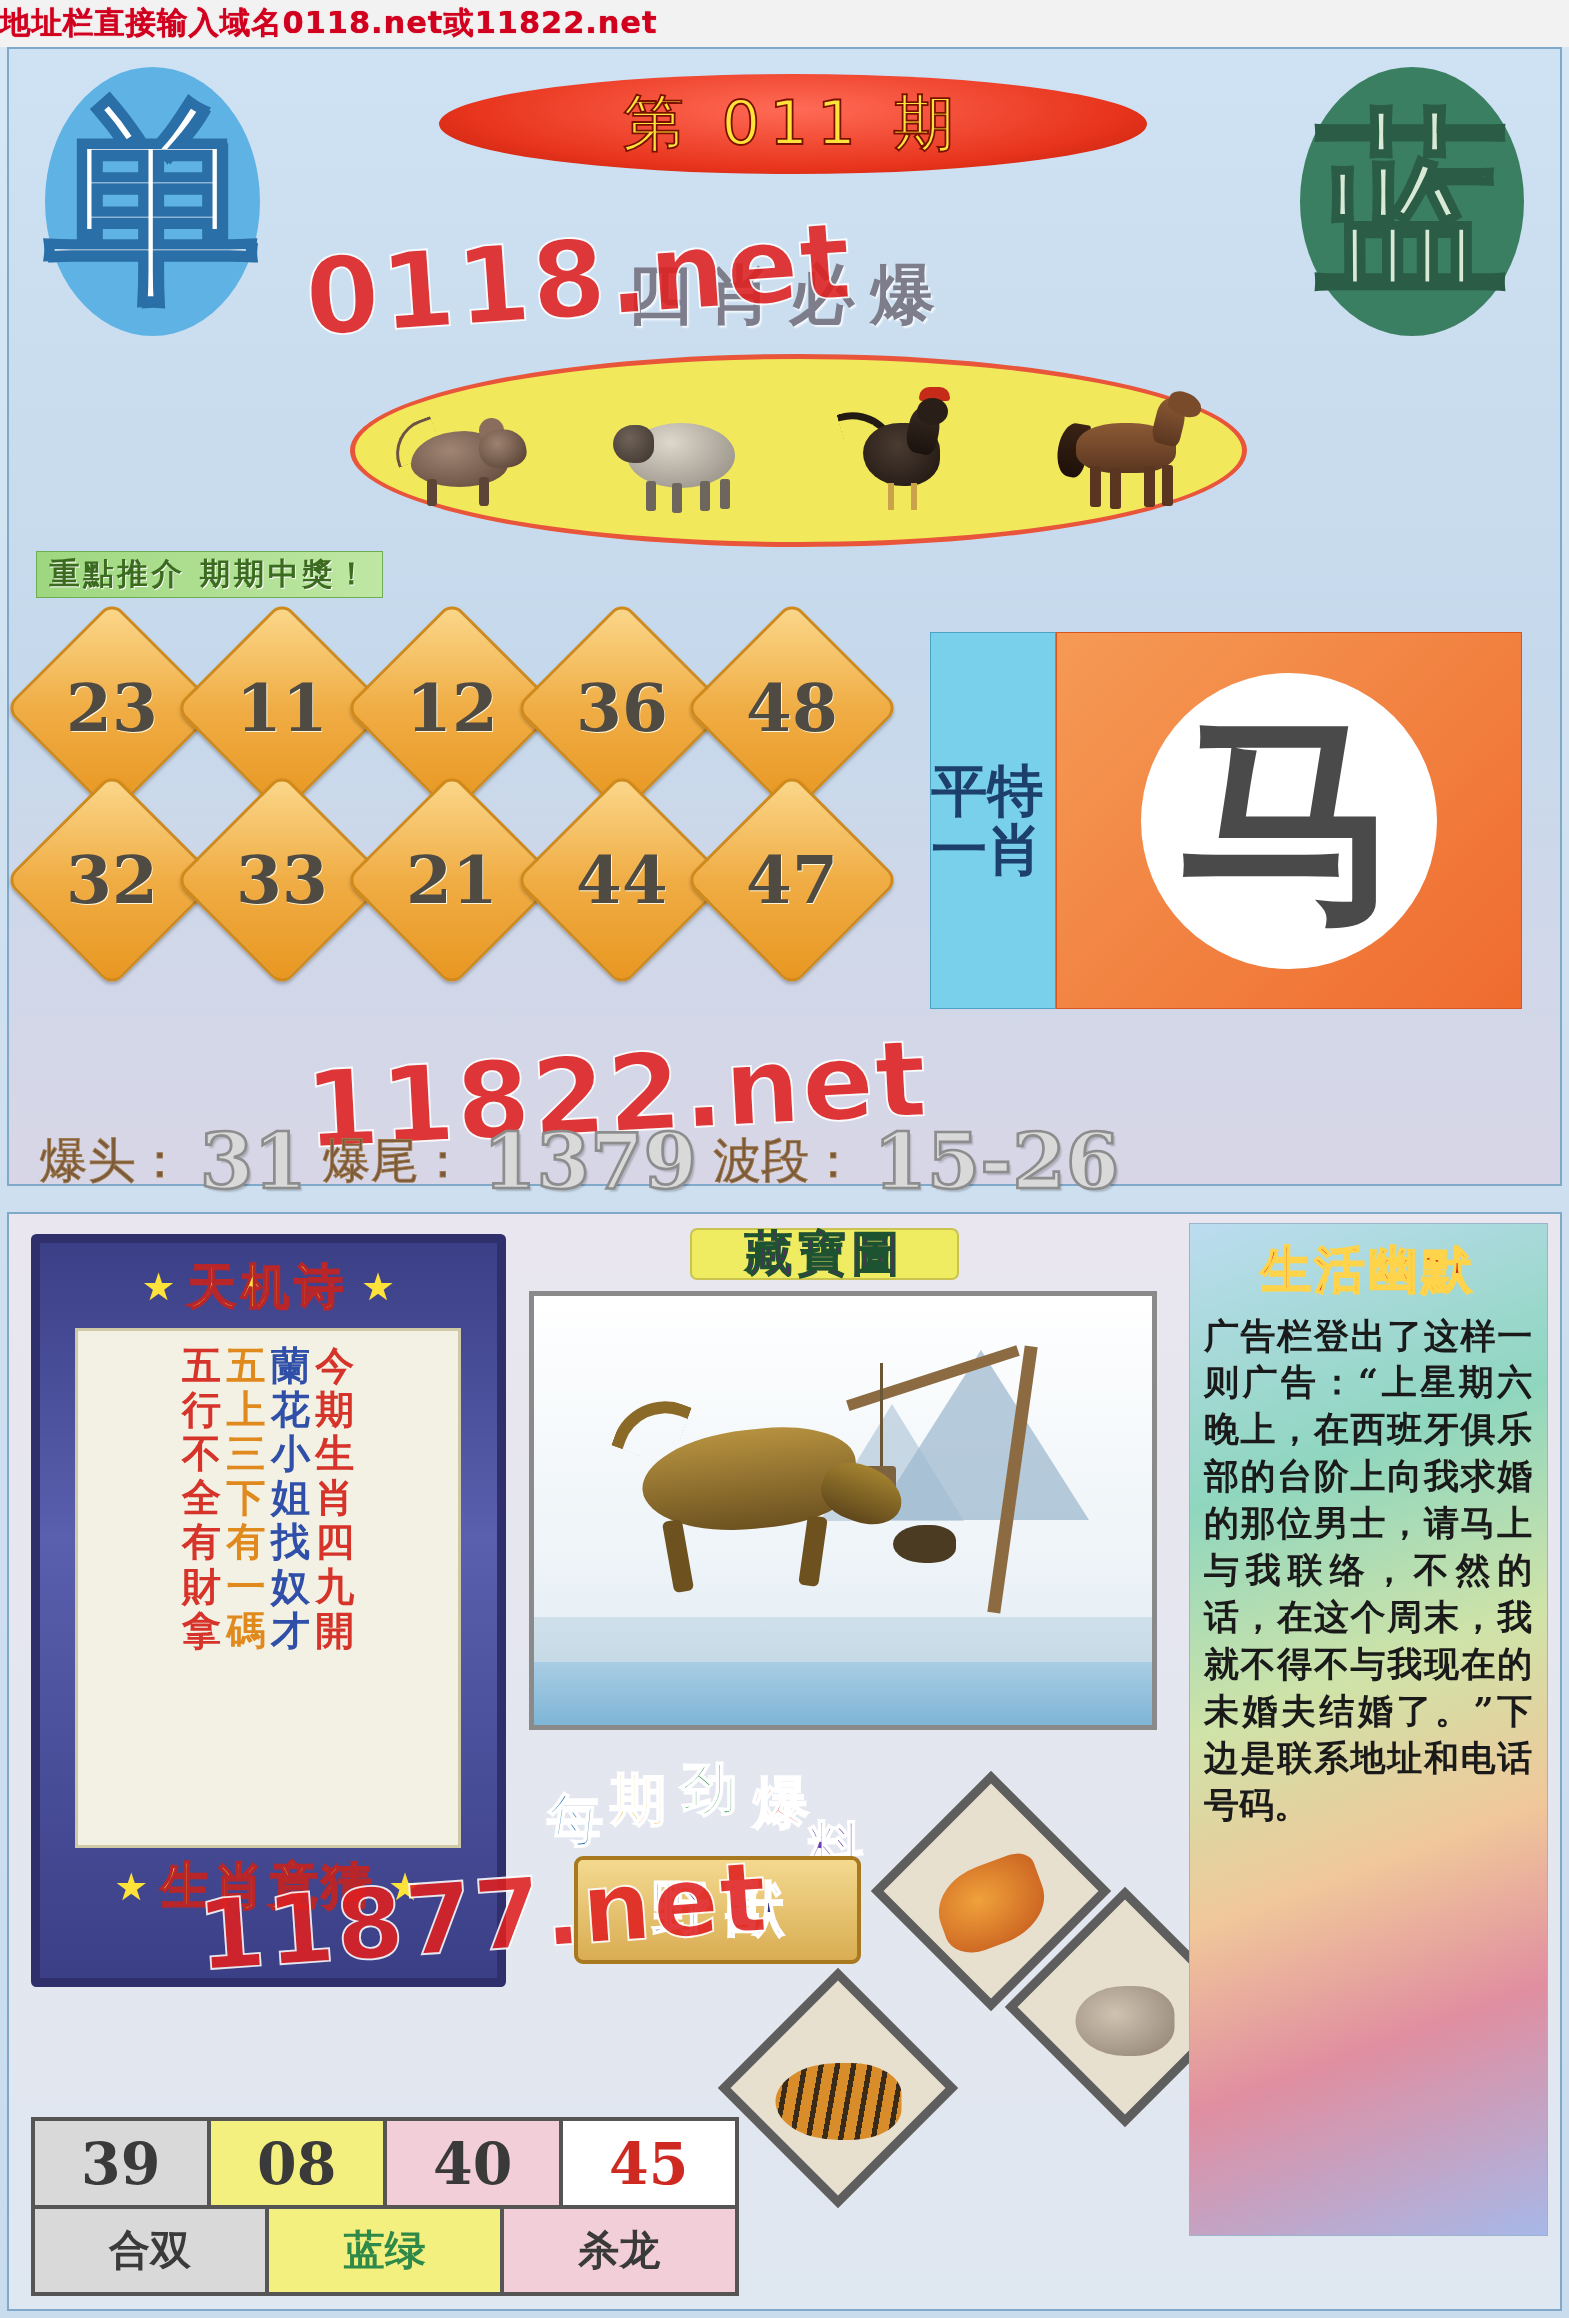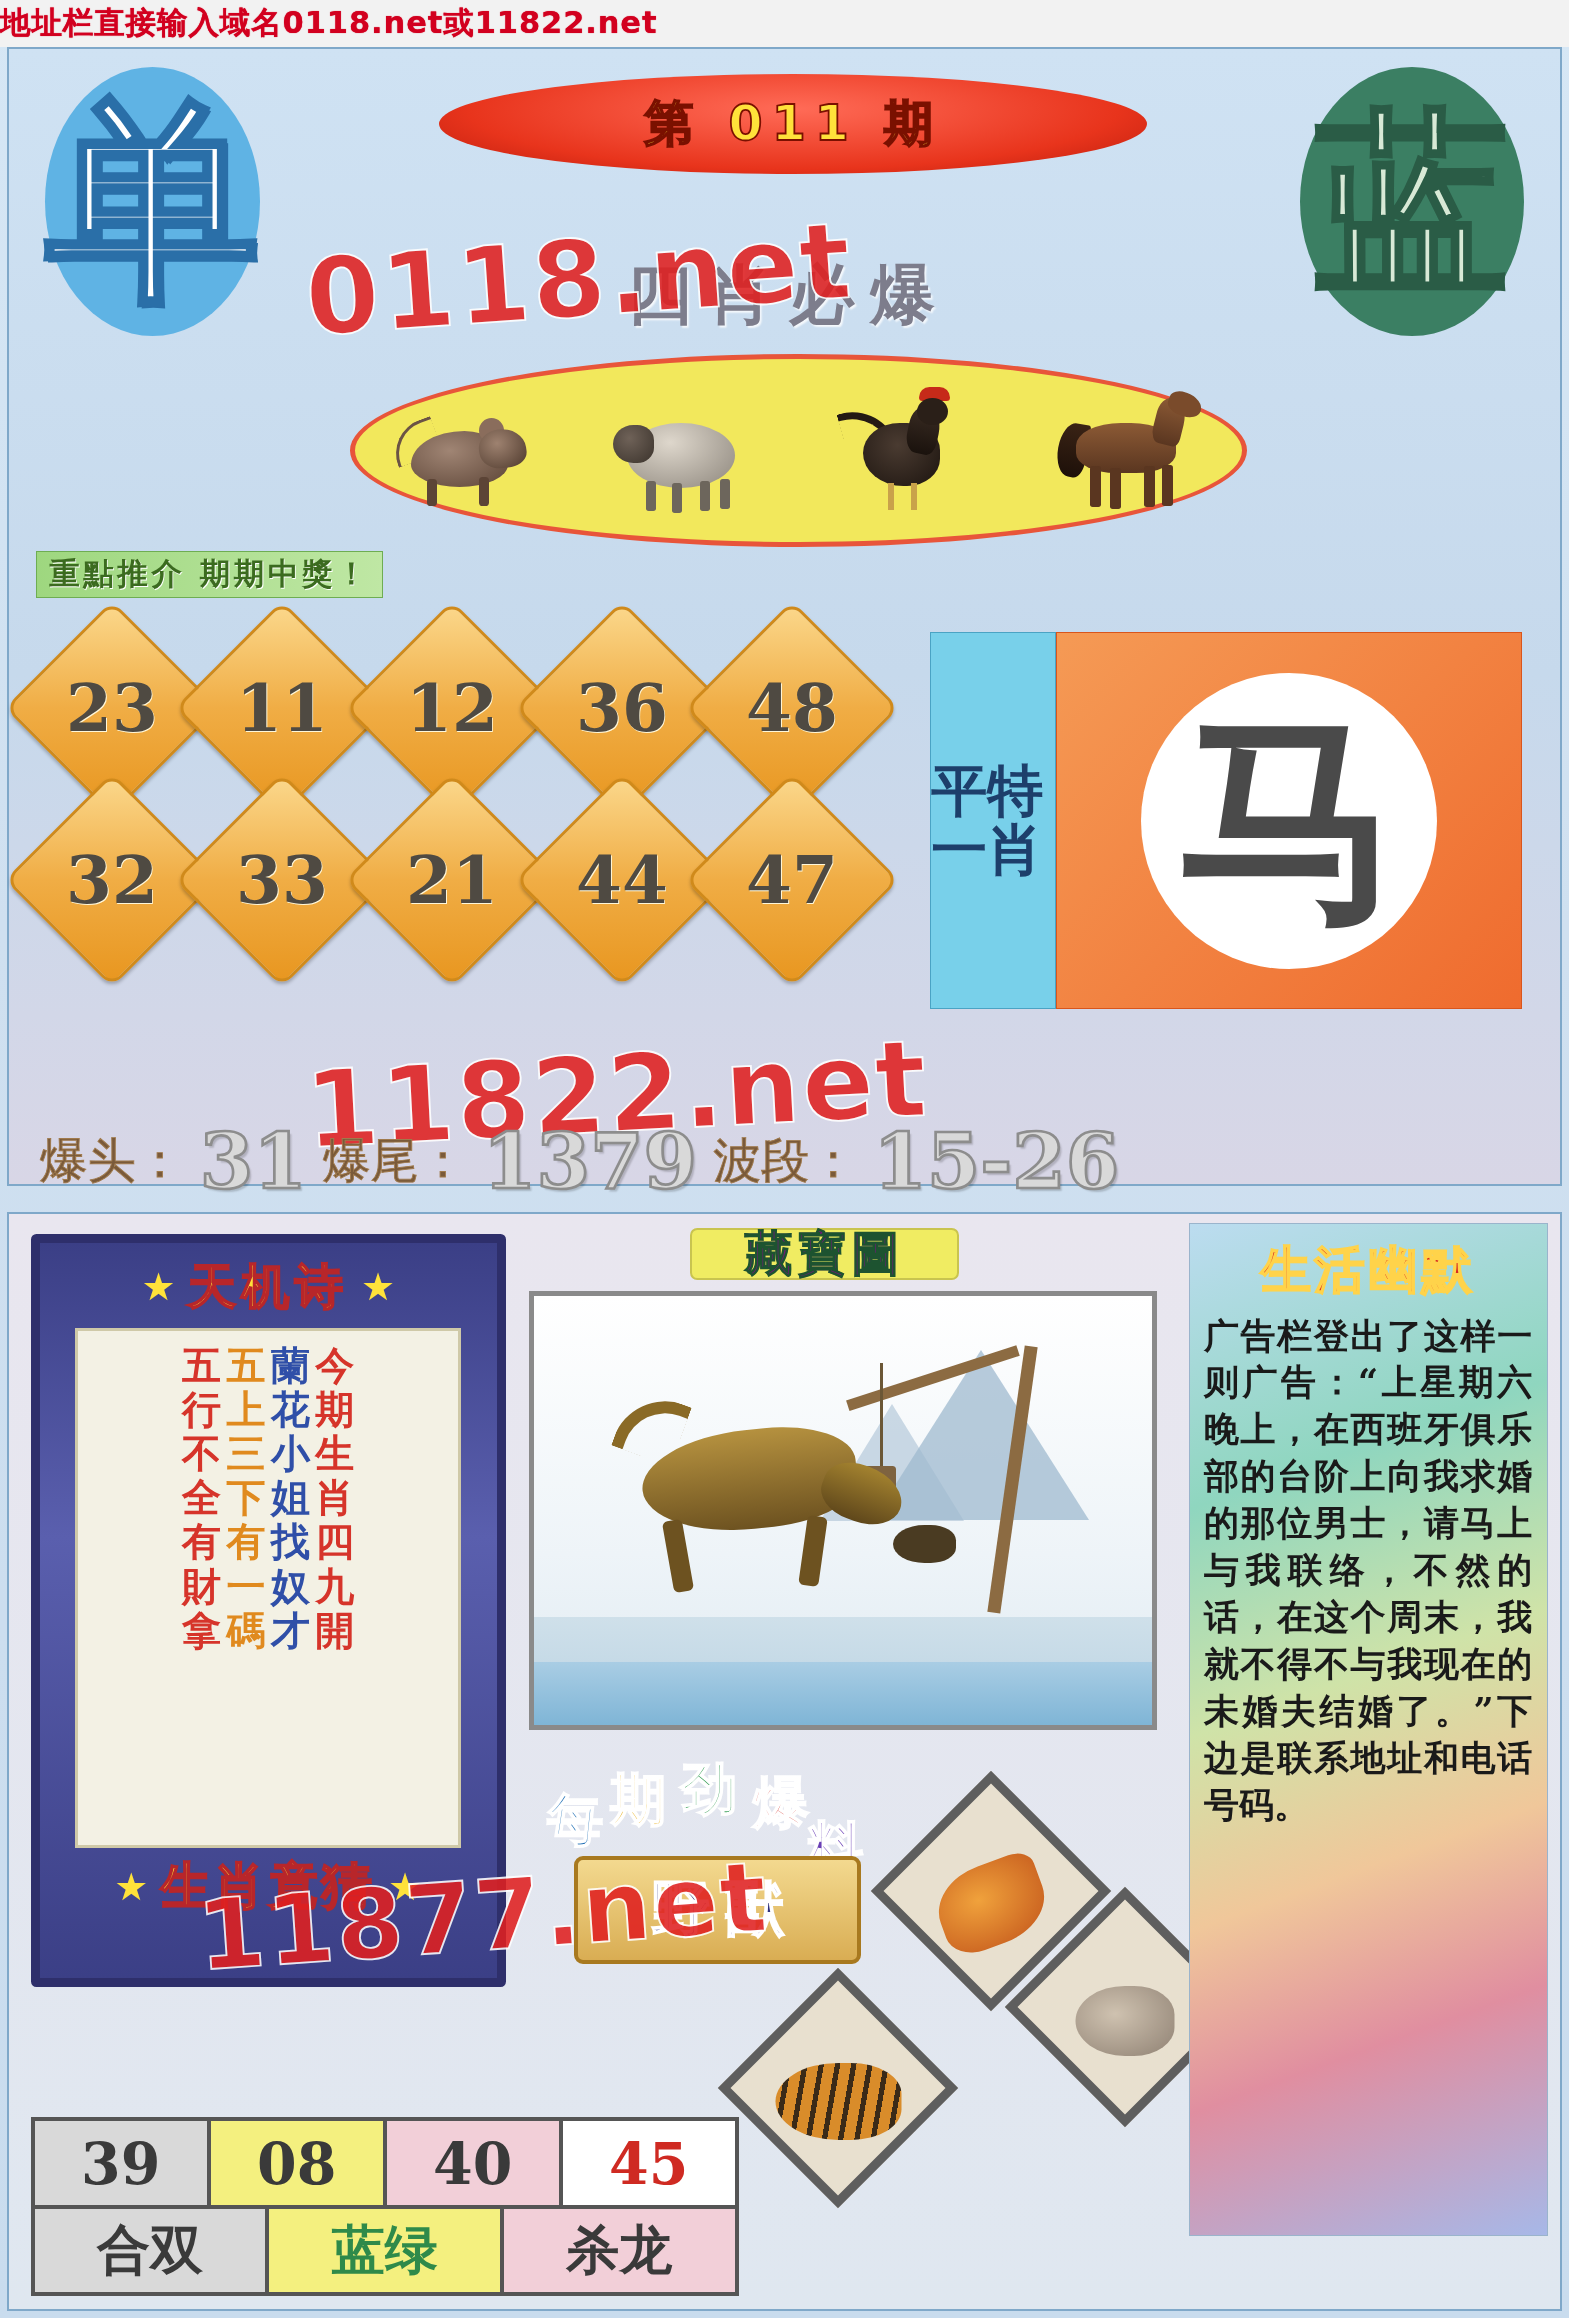--- a/index.html
+++ b/index.html
@@ -59,21 +59,21 @@
   }
 
   
   .issue-ell {
     position: absolute; top: 25px; left: 430px; width: 708px; height: 100px;
     background: radial-gradient(ellipse at 50% 35%, #ff6b57 0%, #e8341c 65%, #b5190a 100%);
     border-radius: 50%;
     display:flex; align-items:center; justify-content:center;
   }
   .issue-ell span {
-    font-size: 49px; color: #ffe23a; font-weight: bold; letter-spacing: 9px;
+    font-size: 61px; color: #ffe23a; font-weight: normal; letter-spacing: 9px;
     -webkit-text-stroke: 1.8px #7a1000;
   }
 
   
   .four-x {
     position: absolute; top: 202px; left: 502px; width: 556px;
     text-align: center;
     font-size: 65px; color: #7d7d8c; font-weight: bold; letter-spacing: 16px;
     text-shadow: 1.8px 1.8px 1.8px rgba(255,255,255,.8);
   }
@@ -256,21 +256,21 @@
   
   .btable {
     position: absolute; bottom: 12.6px; left: 21.5px; width: 708px; height: 179px;
     display: flex; flex-direction: column; border: 2.7px solid #555;
   }
   .brow { display: flex; flex: 1; }
   .bcell {
     flex: 1; border: 2.7px solid #555; display:flex; align-items:center; justify-content:center;
     font-size: 57px; font-weight: bold; font-family: "DejaVu Serif", serif;
   }
-  .bcell.small { font-size: 53px; }
+  .bcell.small { font-size: 41px; }
   .bg-gray { background: #d9d9d9; }
   .bg-yellow { background: #f4f07f; }
   .bg-pink { background: #f2cfd8; }
   .bg-white { background: #ffffff; }
   .tx-dark { color: #3a3a3a; }
   .tx-green { color: #2f8a4a; }
   .tx-red { color: #cf2a22; }
 
   
   .pic-title {

